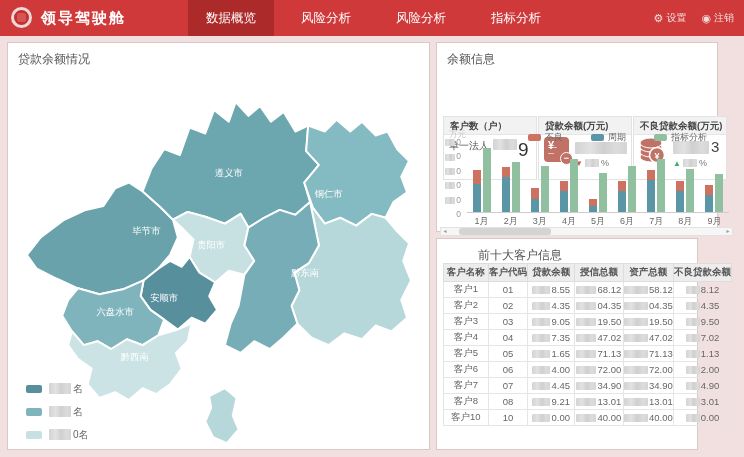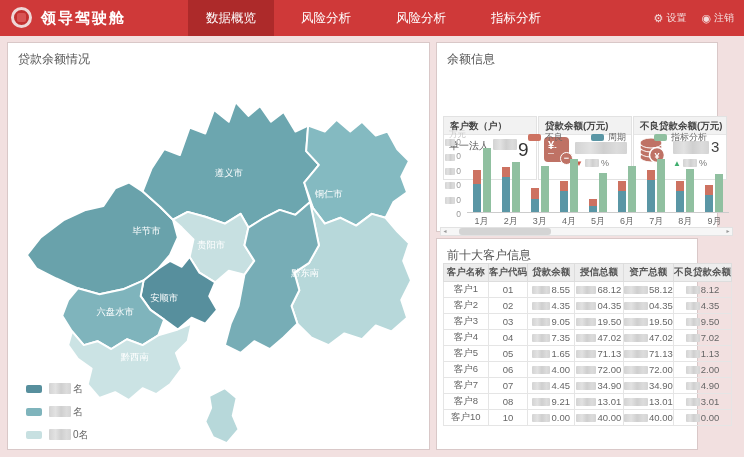--- a/index.html
+++ b/index.html
@@ -19,21 +19,21 @@
   .tab.active { background:#ad2a2a; }
   .header-right { position:absolute; right:10px; top:0; height:36px; display:flex; align-items:center; gap:15px; }
   .hbtn { font-size:10px; color:#f3dcdc; display:flex; align-items:center; gap:3px; cursor:pointer; }
   .hbtn .ico { font-size:11px; }
 
   
   .panel { position:absolute; background:#fff; border:1px solid #d9c8c8; }
   .panel-title { font-size:12px; color:#555; padding:8px 0 0 10px; }
   #map-panel   { left:7px;  top:42px;  width:423px; height:408px; }
   #bal-panel   { left:436px; top:42px; width:282px; height:190px; }
-  #tbl-panel   { left:436px; top:238px; width:262px; height:212px; }
+  #tbl-panel   { left:436px; top:238px; width:262px; height:212px;padding-left:31px; }
 
   
   #gz-map { position:absolute; left:4px; top:20px; }
   #gz-map path { stroke:#ffffff; stroke-width:2; stroke-linejoin:round; cursor:pointer; }
   #gz-map text { fill:#ffffff; font-size:9.5px; text-anchor:middle; pointer-events:none; }
   #map-legend { position:absolute; left:18px; top:334px; }
   .mleg-row { display:flex; align-items:center; height:23px; }
   .mleg-swatch { width:16px; height:8px; border-radius:2px; margin-right:7px; }
   .mleg-text { font-size:10px; color:#666; }
 

